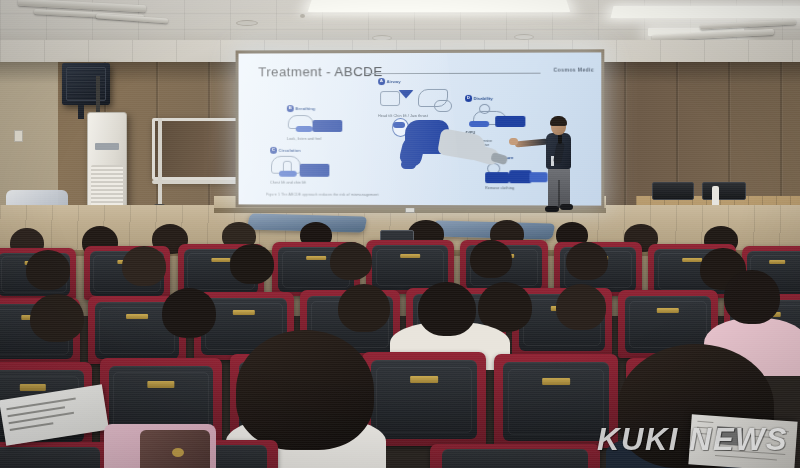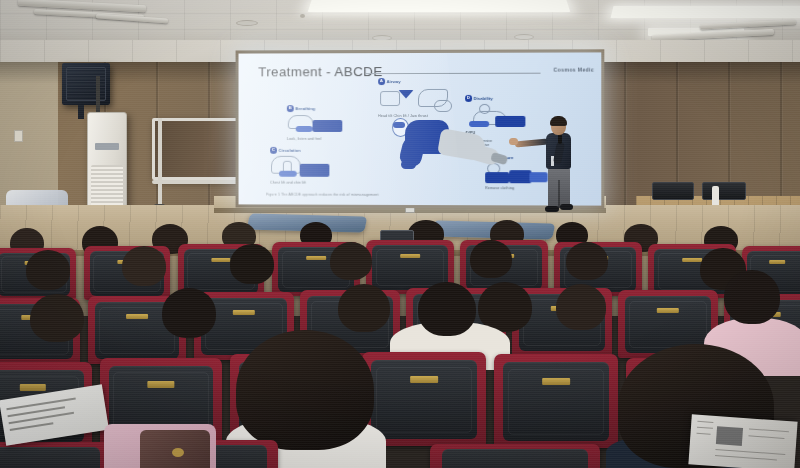--- a/index.html
+++ b/index.html
@@ -595,13 +595,14 @@
     <div class="l" style="left:6px;top:12px;width:16px;"></div>
     <div class="l" style="left:6px;top:18px;width:14px;"></div>
     <div class="l" style="left:58px;top:10px;width:40px;"></div>
     <div class="l" style="left:58px;top:17px;width:36px;"></div>
     <div class="l" style="left:26px;top:33px;width:70px;"></div>
     <div class="l" style="left:26px;top:39px;width:62px;"></div>
   </div>
 
   <div class="abs" id="vignette"></div>
   <div class="abs" id="grain"></div>
+  <div class="abs" id="watermark">KUKI NEWS</div>
 </div>
 
 </body></html>

